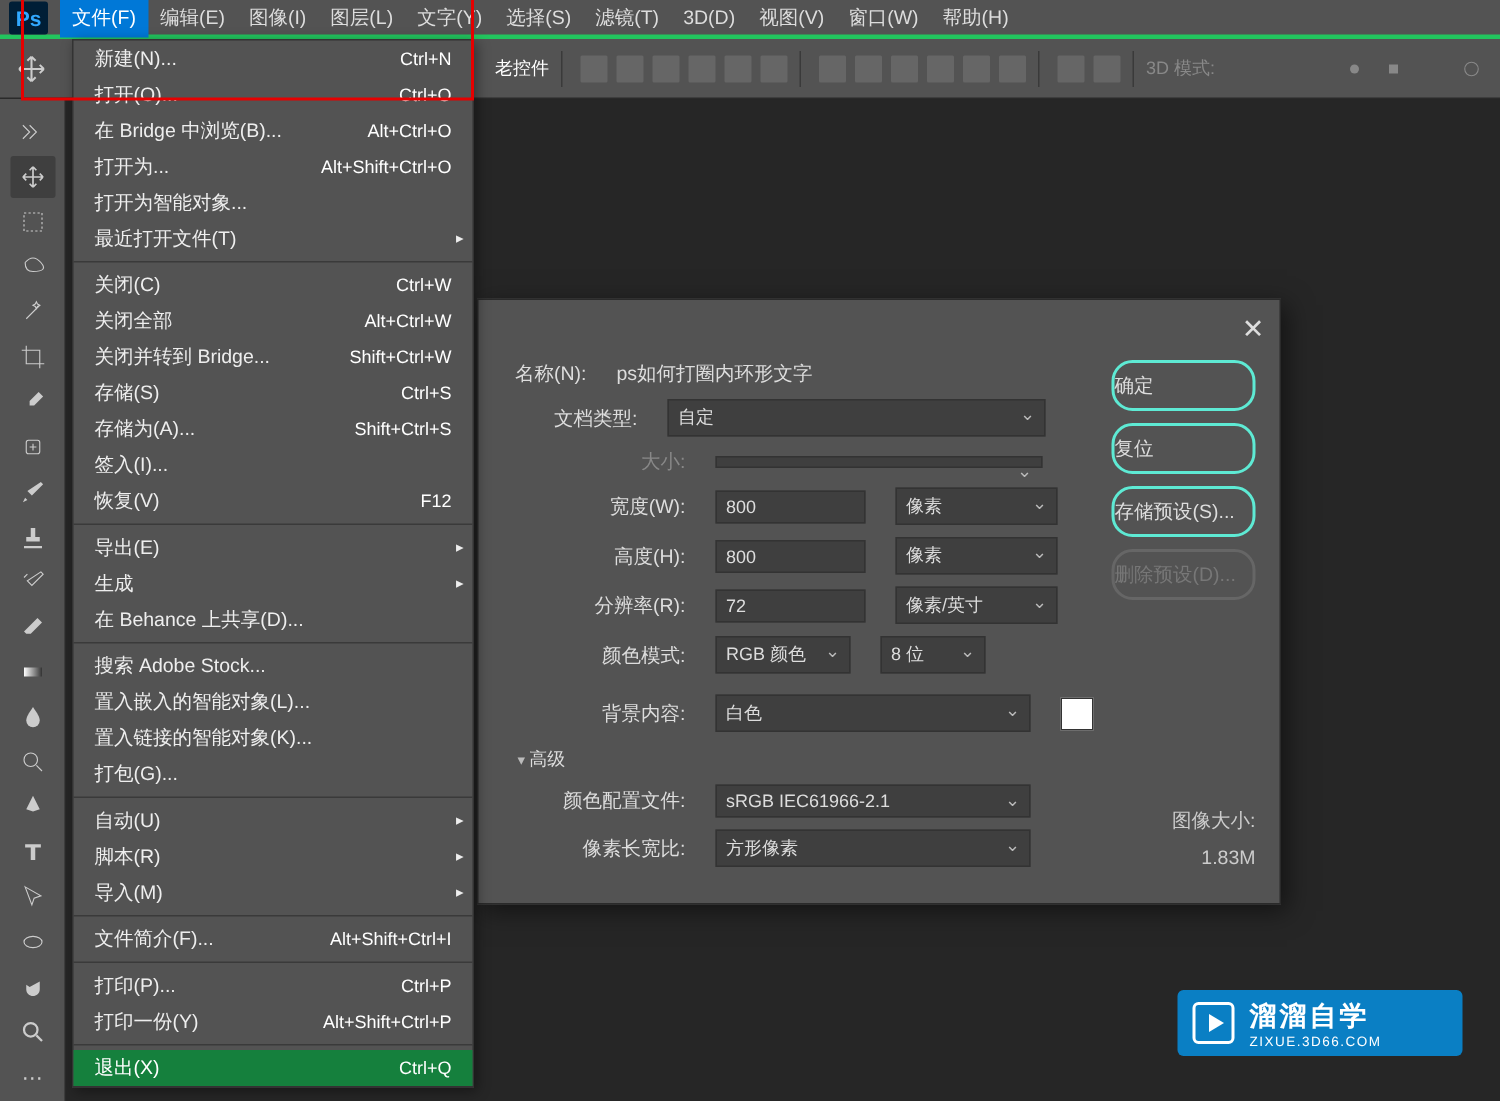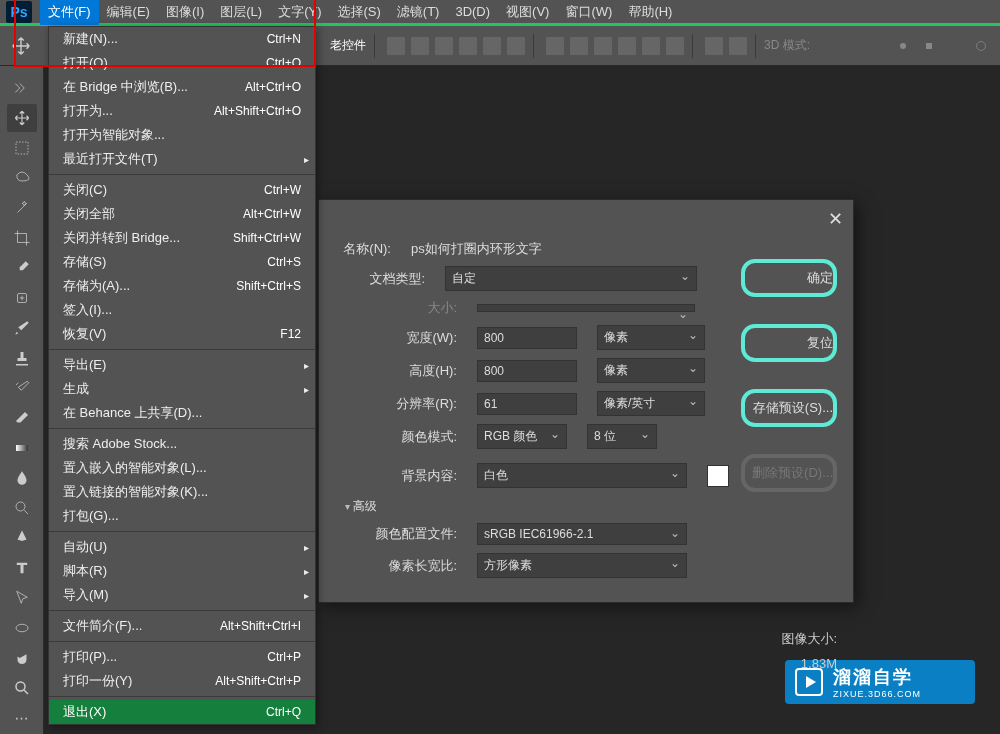--- a/index.html
+++ b/index.html
@@ -26,21 +26,21 @@
 .dd-item.has-sub::after { content: "▸"; position: absolute; right: 6px; font-size: 10px; }
 .dd-sep { height: 1px; background: #3a3a3a; margin: 3px 0; }
 .dd-shortcut { color: #ffffff; font-size: 12px; }
 .dd-item.highlighted .dd-shortcut { color: #fff; }
 .canvas-area { position: absolute; left: 44px; top: 66px; right: 0; height: 668px; background: #262626; }
 .dialog { position: absolute; left: 318px; top: 199px; width: 536px; height: 404px; background: #535353; border: 1px solid #2a2a2a; box-shadow: 4px 4px 16px rgba(0,0,0,0.5); z-index: 40; }
 .dialog-close { position: absolute; right: 10px; top: 8px; font-size: 18px; color: #ddd; cursor: pointer; }
 .dlg-body { padding: 40px 16px 16px; display: flex; gap: 12px; }
 .dlg-left { flex: 1; }
 .dlg-right { width: 130px; display: flex; flex-direction: column; gap: 8px; }
-.btn { background: #535353; border: 4px solid #5eead4; border-radius: 14px; padding: 6px 0; text-align: right; color: #ddd; cursor: pointer; font-size: 13px; margin-top: 19px; }
+.btn { background: #535353; border: 2px solid #5eead4; border-radius: 14px; padding: 6px 0; text-align: left; color: #ddd; cursor: pointer; font-size: 13px; }
 .btn.disabled { color: #777; border-color: #666; }
 .form-row { display: flex; align-items: center; margin-bottom: 8px; gap: 20px; }
 .form-label { text-align: right; color: #ddd; font-size: 13px; width: 88px; flex-shrink: 0; }
 .form-input { background: #3f3f3f; border: 1px solid #333; color: #ddd; padding: 3px 6px; font-size: 12px; }
 .form-select { background: #3f3f3f; border: 1px solid #333; color: #ddd; padding: 3px 6px; font-size: 12px; position: relative; }
 .form-select::after { content: "⌄"; position: absolute; right: 6px; top: 2px; color: #bbb; }
 .section-title { color: #ddd; font-size: 12px; margin: 10px 0 8px 10px; position: relative; }
 .section-title::before { content: "▾ "; font-size: 10px; color: #bbb; }
 .watermark { position: absolute; right: 25px; bottom: 30px; width: 190px; height: 44px; background: #0a7fc4; border-radius: 4px; display: flex; align-items: center; padding: 0 10px; gap: 10px; }
 .wm-play { width: 28px; height: 28px; border: 2px solid #fff; border-radius: 4px; display: flex; align-items: center; justify-content: center; }
@@ -370,21 +370,21 @@
         <div class="form-input" style="width:100px">800</div>
         <div class="form-select" style="width:108px">像素</div>
       </div>
       <div class="form-row">
         <div class="form-label" style="width:122px">高度(H):</div>
         <div class="form-input" style="width:100px">800</div>
         <div class="form-select" style="width:108px">像素</div>
       </div>
       <div class="form-row">
         <div class="form-label" style="width:122px">分辨率(R):</div>
-        <div class="form-input" style="width:100px">61</div>
+        <div class="form-input" style="width:100px">72</div>
         <div class="form-select" style="width:108px">像素/英寸</div>
       </div>
       <div class="form-row">
         <div class="form-label" style="width:122px">颜色模式:</div>
         <div class="form-select" style="width:90px">RGB 颜色</div>
         <div class="form-select" style="width:70px">8 位</div>
       </div>
       <div class="form-row" style="margin-top:14px">
         <div class="form-label" style="width:122px">背景内容:</div>
         <div class="form-select" style="width:210px">白色</div>

